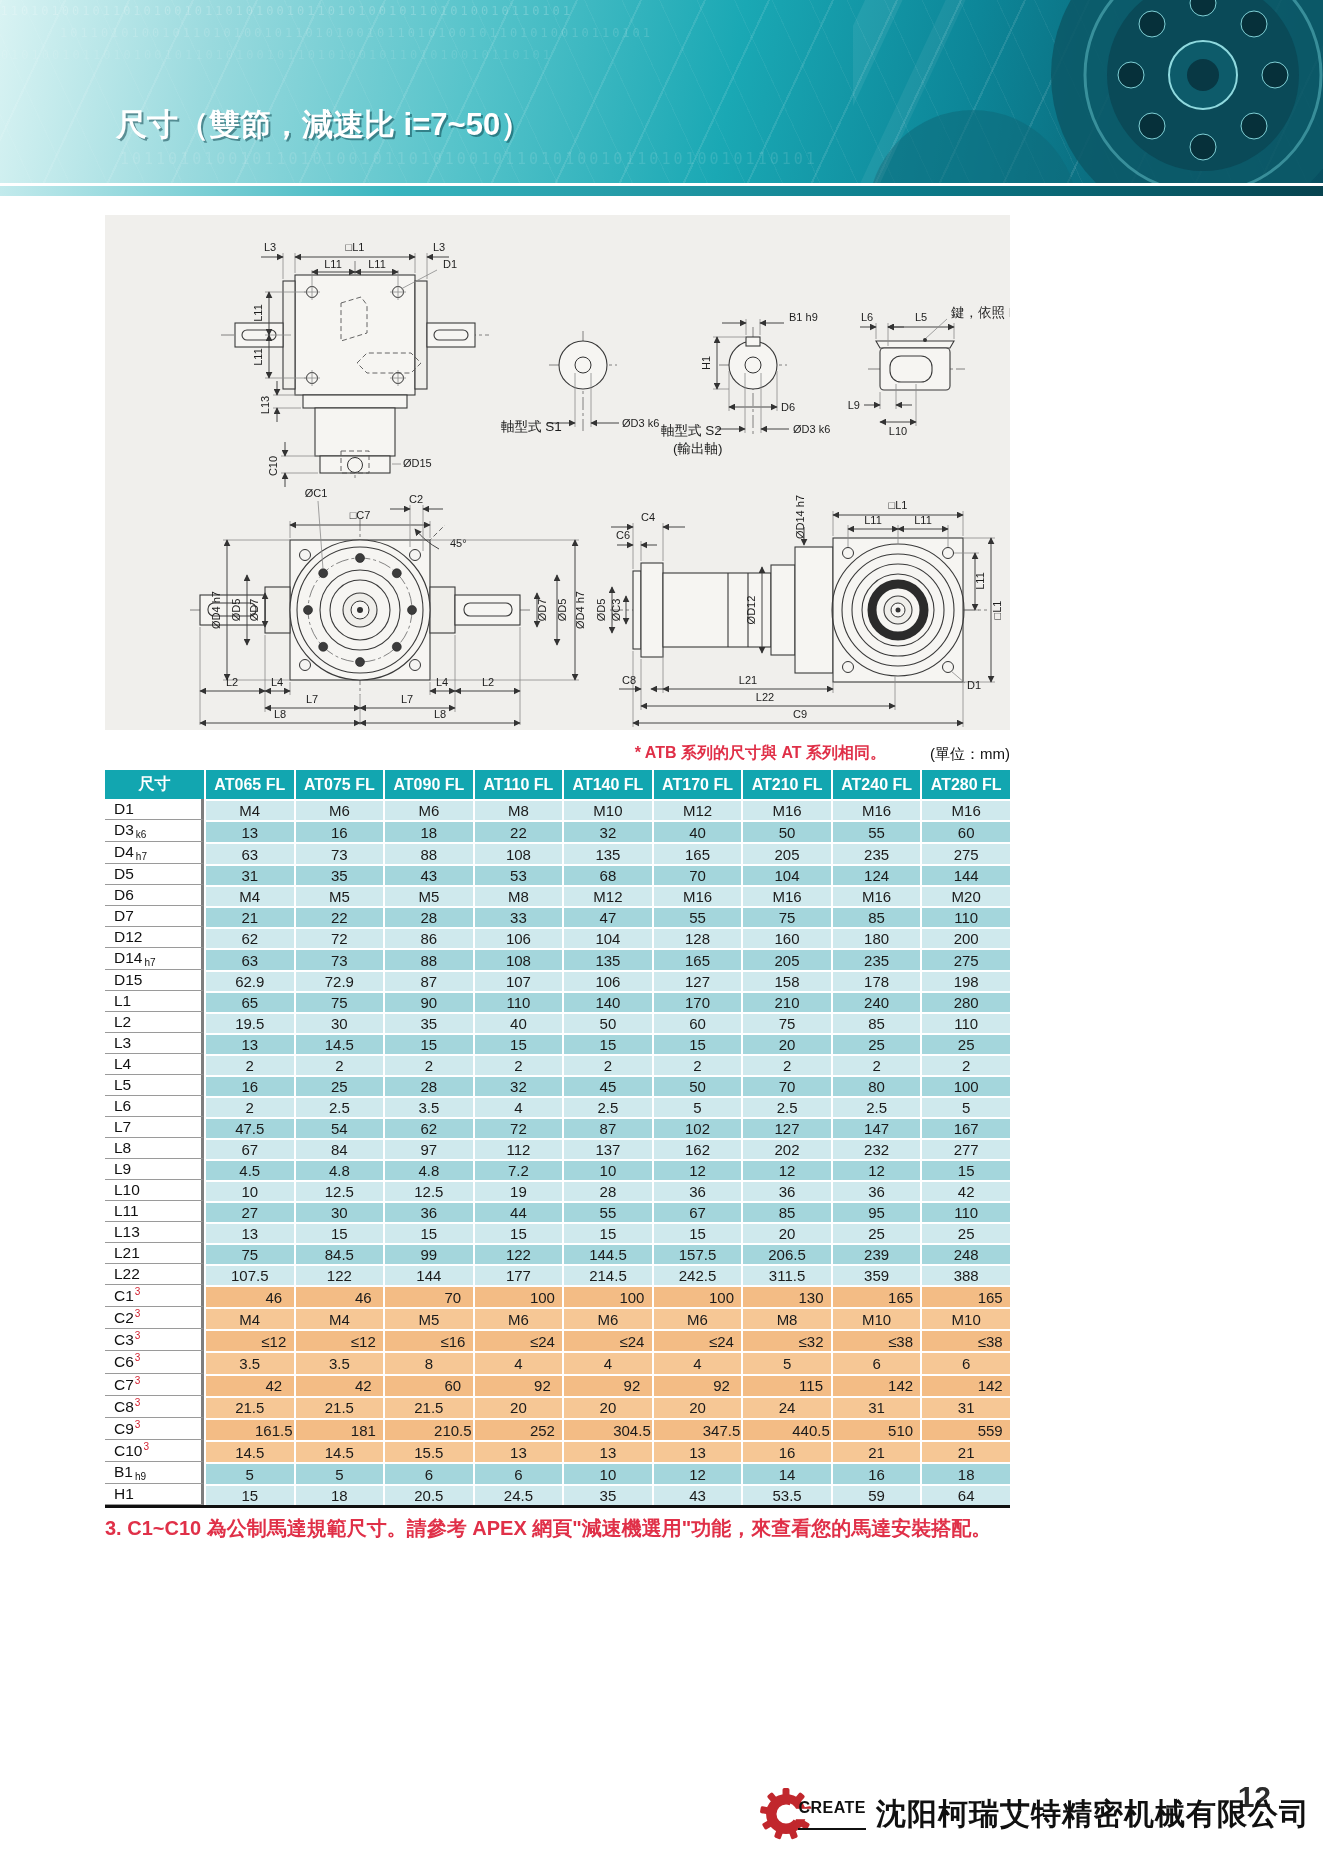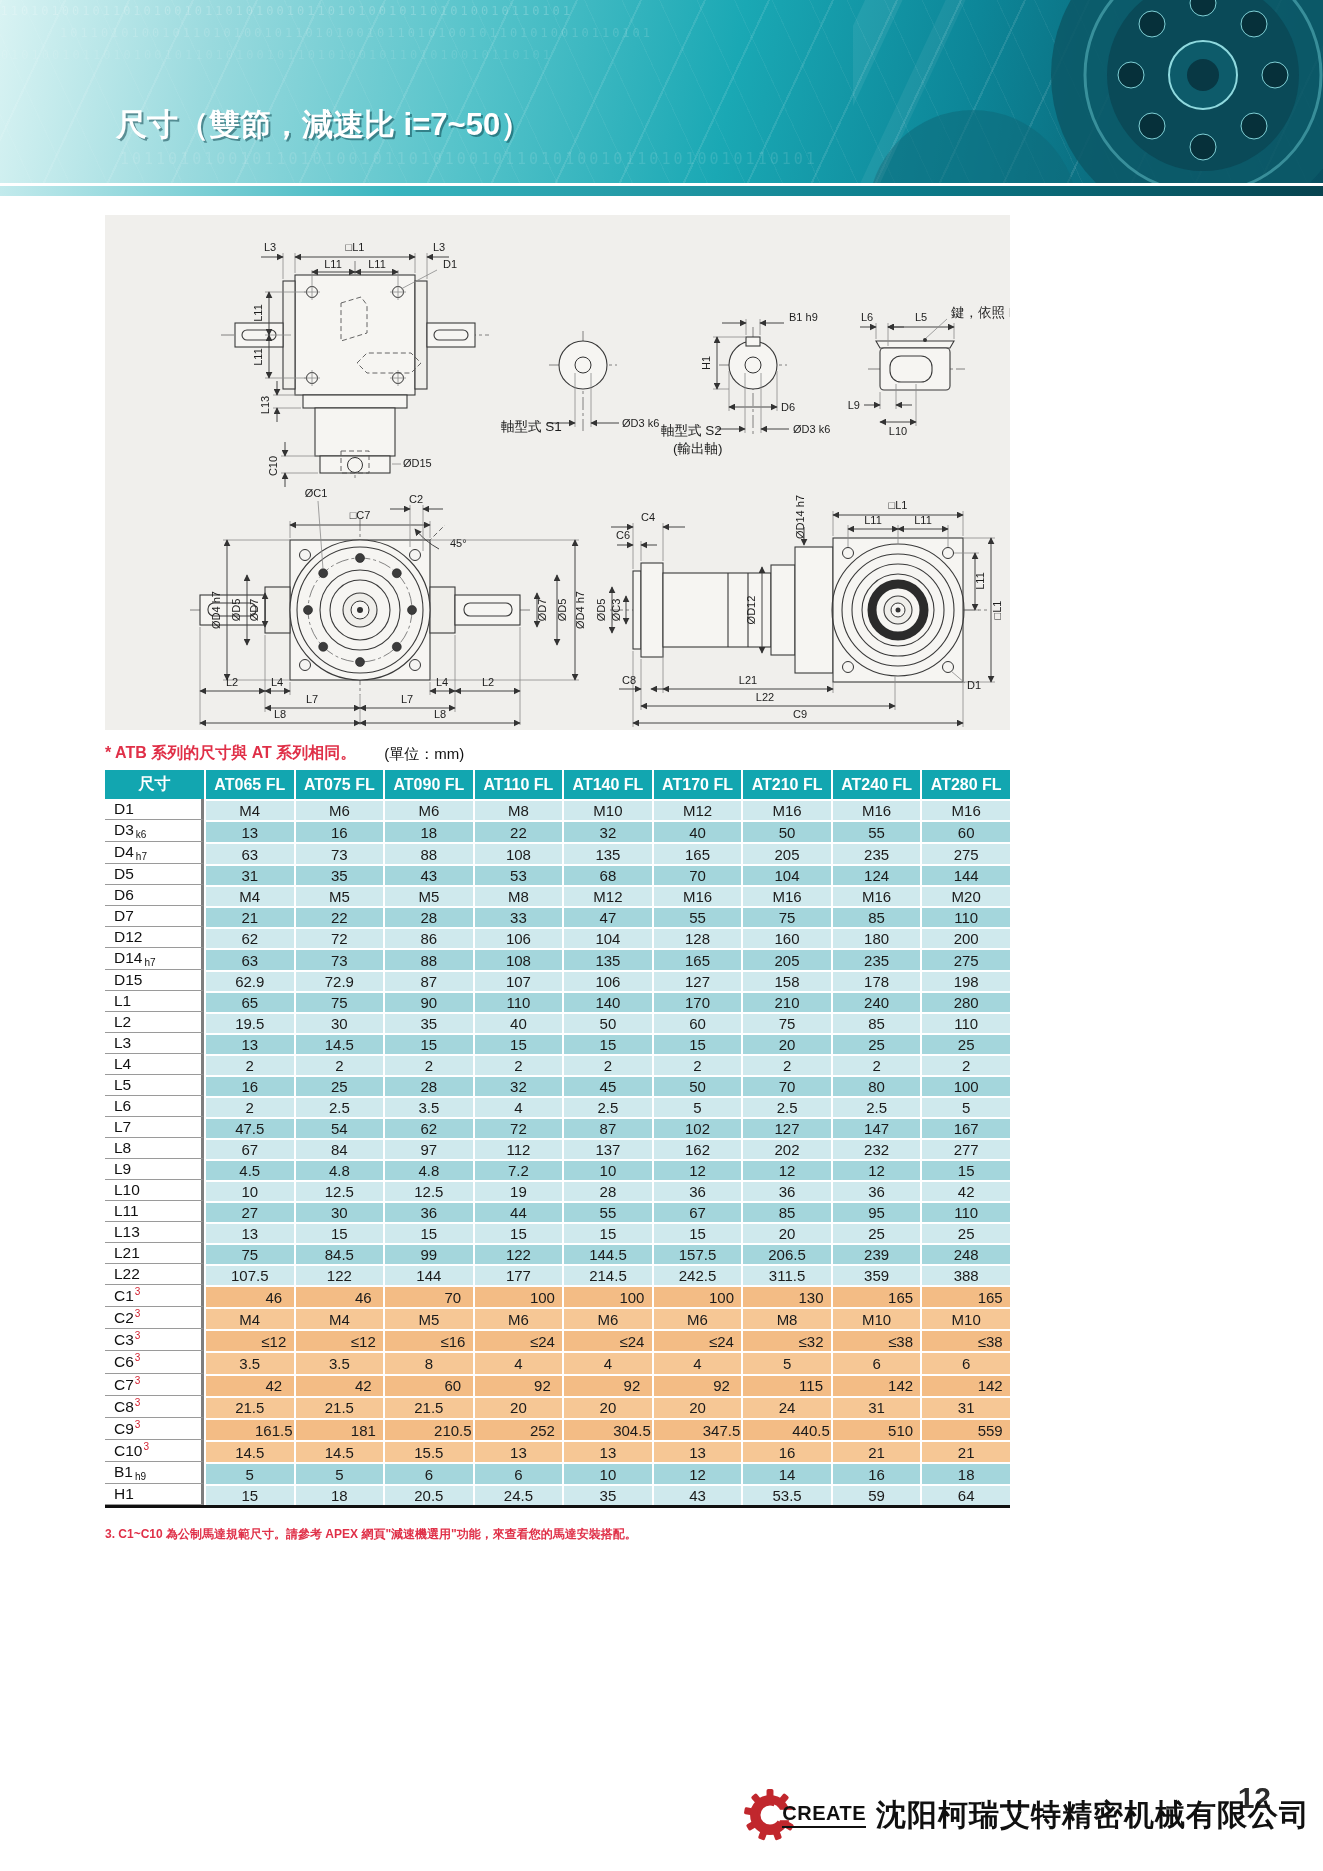--- a/index.html
+++ b/index.html
@@ -36,47 +36,47 @@
   .ln{stroke:#3a3a3a;stroke-width:1.1;fill:none;}
   .ext{stroke:#8a8a8a;stroke-width:.8;}
   .dim{stroke:#444;stroke-width:1;fill:none;marker-start:url(#ar);marker-end:url(#ar);}
   .dime{stroke:#444;stroke-width:1;fill:none;marker-end:url(#ar);}
   .cl{stroke:#666;stroke-width:.8;stroke-dasharray:13 3 3 3;fill:none;}
   .hid{stroke:#555;stroke-width:.9;stroke-dasharray:5 3;fill:none;}
   .bolt{fill:#f6f5f2;stroke:#333;stroke-width:1;}
   .boltf{fill:#3c3c3c;stroke:#222;stroke-width:.6;}
 
   
-  .note-row{display:flex;justify-content:flex-start;align-items:flex-end;margin-top:9px;width:905px;}
+  .note-row{display:flex;justify-content:flex-end;align-items:flex-end;margin-top:9px;width:905px;gap:16px;}
   .red-note{color:#e03048;font-size:16px;font-weight:700;}
   .unit-note{color:#111;font-size:15px;margin-left:28px;}
 
   
   table.dims{border-collapse:separate;border-spacing:0;width:905px;margin-top:6px;table-layout:fixed;border-bottom:3px solid #101010;}
   col.c-label{width:99px;}
   thead th{background:#12a6b0;color:#fff;font-size:16px;font-weight:700;height:27px;text-align:center;border-left:2px solid #fff;}
   thead th:first-child{border-left:none;margin-top:40px;}
   tbody th{background:#fff;font-size:15.5px;font-weight:400;color:#111;text-align:left;padding-left:9px;
     border-bottom:1px solid #9a9a9a;border-right:3px solid #7e7e7e;height:18px;}
   tbody td{font-size:15px;color:#1b1b1b;text-align:center;height:18px;border-left:2px solid #fff;border-top:2px solid #fff;padding:0;}
   tr.band-light td{background:#cfe9ed;}
   tr.band-dark td{background:#a4d6dc;}
   tr.band-orange td{background:#f3bc85;padding-left:48px;}
   tr.band-orange2 td{background:#f6c795;}
   .sub{font-size:10px;vertical-align:-3px;margin-left:2px;}
   .sup{font-size:10px;vertical-align:super;color:#d2202f;margin-left:1px;}
 
-  .footnote{color:#e03048;font-size:12px;font-weight:700;margin-top:18px;width:960px;}
+  .footnote{color:#e03048;font-size:20px;font-weight:700;margin-top:7px;width:960px;}
 
   
   .footer{position:relative;height:330px;}
   .page-num{position:absolute;right:52px;top:238px;font-size:30px;font-weight:800;color:#2c2c2c;z-index:0;}
   .brand{position:absolute;right:13px;top:246px;display:flex;align-items:center;z-index:1;}
   .logo-wrap{display:flex;align-items:center;margin-right:10px;}
-  .logo-text{font-size:20px;font-weight:800;color:#101010;letter-spacing:.5px;border-bottom:2px solid #101010;margin-left:-14px;padding-bottom:1px;background:transparent;}
+  .logo-text{font-size:16px;font-weight:800;color:#101010;letter-spacing:.5px;border-bottom:2px solid #101010;margin-left:-14px;padding-bottom:11px;background:transparent;}
   .company{font-size:30px;font-weight:800;color:#101010;letter-spacing:1px;}
 </style>
 </head>
 <body>
 
 <div class="header">
   <div class="binary b1">1011010100101101010010110101001011010100101101010010110101</div>
   <div class="binary b2">1011010100101101010010110101001011010100101101010010110101</div>
   <div class="binary b3">1011010100101101010010110101001011010100101101010010110101</div>
   <div class="binary b4">1011010100101101010010110101001011010100101101010010110101</div>

